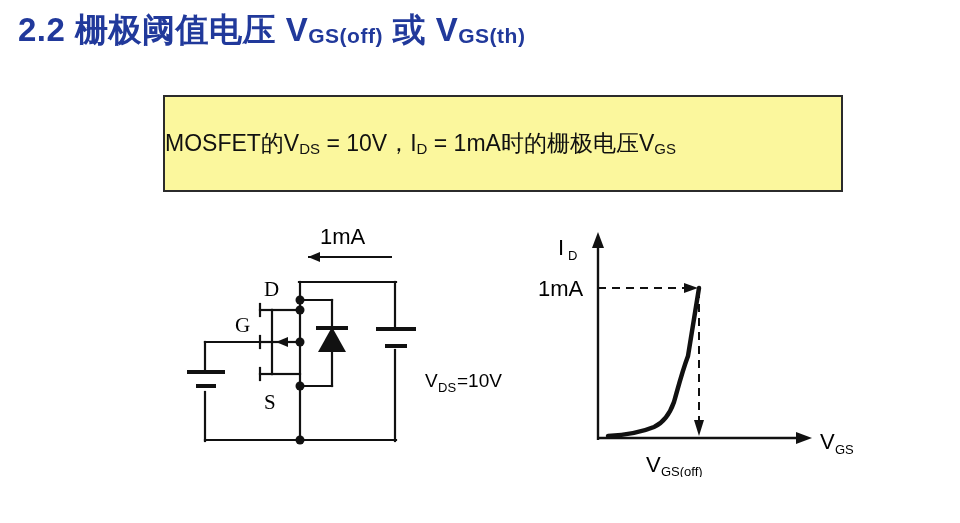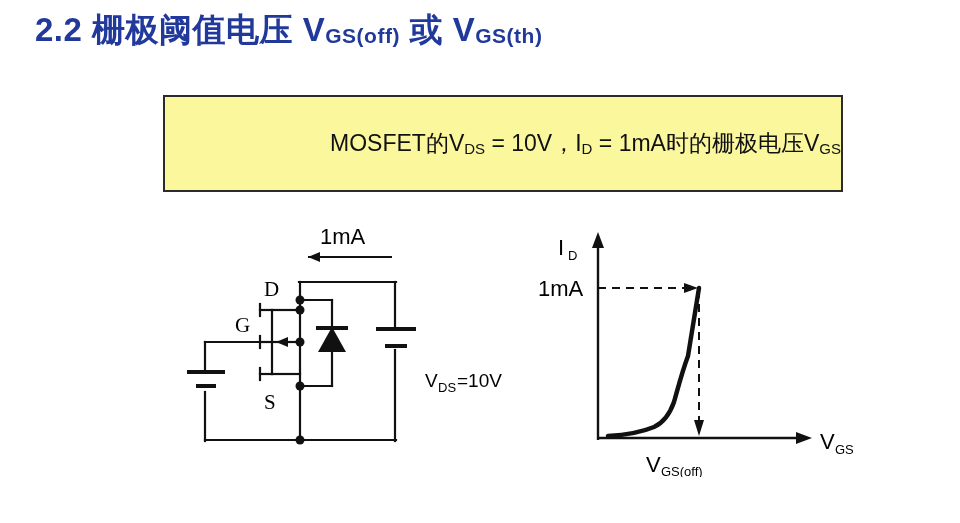--- a/index.html
+++ b/index.html
@@ -20,21 +20,20 @@
   #slide-title {
     position: absolute;
     left: 18px;
     top: 8px;
     font-size: 33px;
     font-weight: bold;
     color: #21399B;
     letter-spacing: 0.5px;
     white-space: nowrap;
     font-family: "Liberation Sans", sans-serif;
-    margin-left: 17px;
   }
   #slide-title .sub {
     font-size: 21px;
     vertical-align: baseline;
     position: relative;
     top: 2px;
   }
   #slide-title .vlet { font-size: 33px; }
 
   
@@ -46,21 +45,21 @@
     height: 97px;
     background: #FBF79D;
     border: 2px solid #2b2b2b;
     box-sizing: border-box;
   }
   #statement-text {
     position: absolute;
     left: 0;
     right: 0;
     top: 31px;
-    text-align: right;
+    text-align: left;
     font-size: 23px;
     color: #111111;
     white-space: nowrap;
     font-family: "Liberation Sans", sans-serif;
   }
   #statement-text .sub {
     font-size: 15px;
     position: relative;
     top: 3px;
   }

